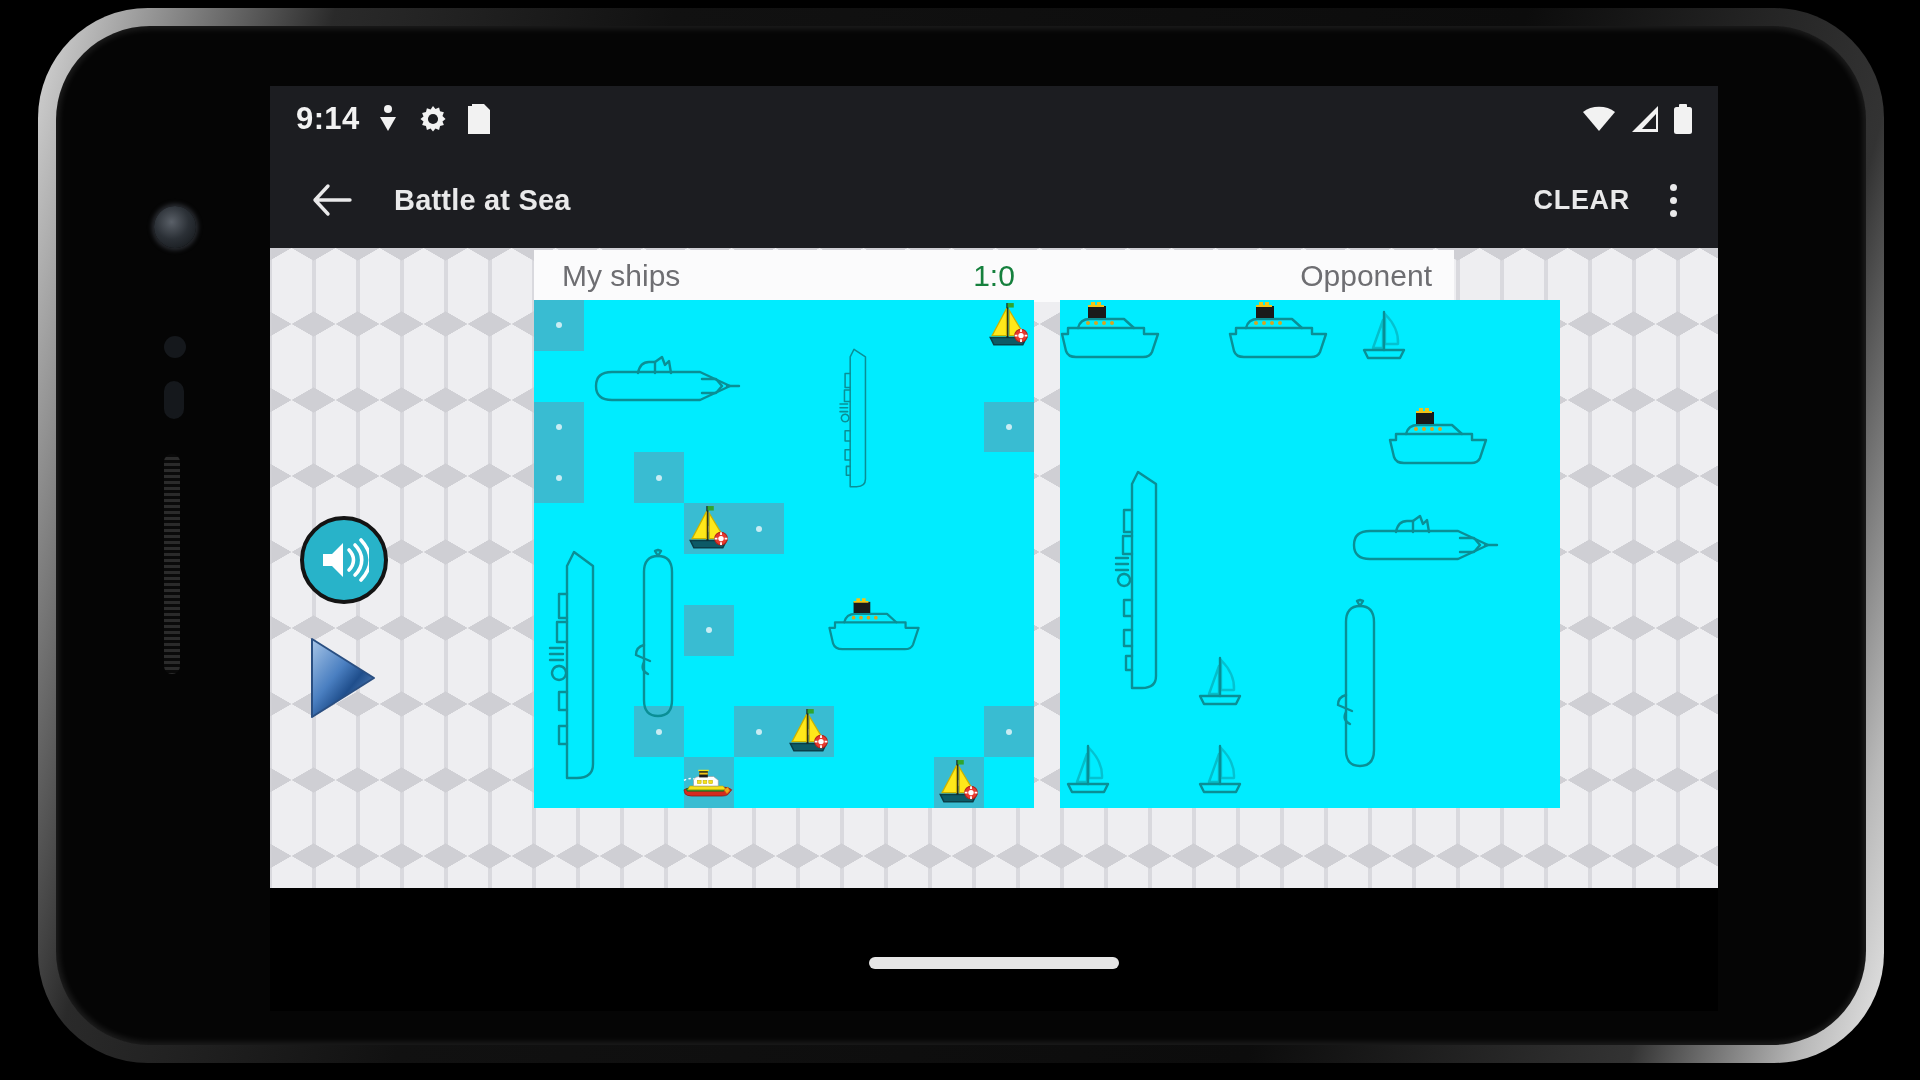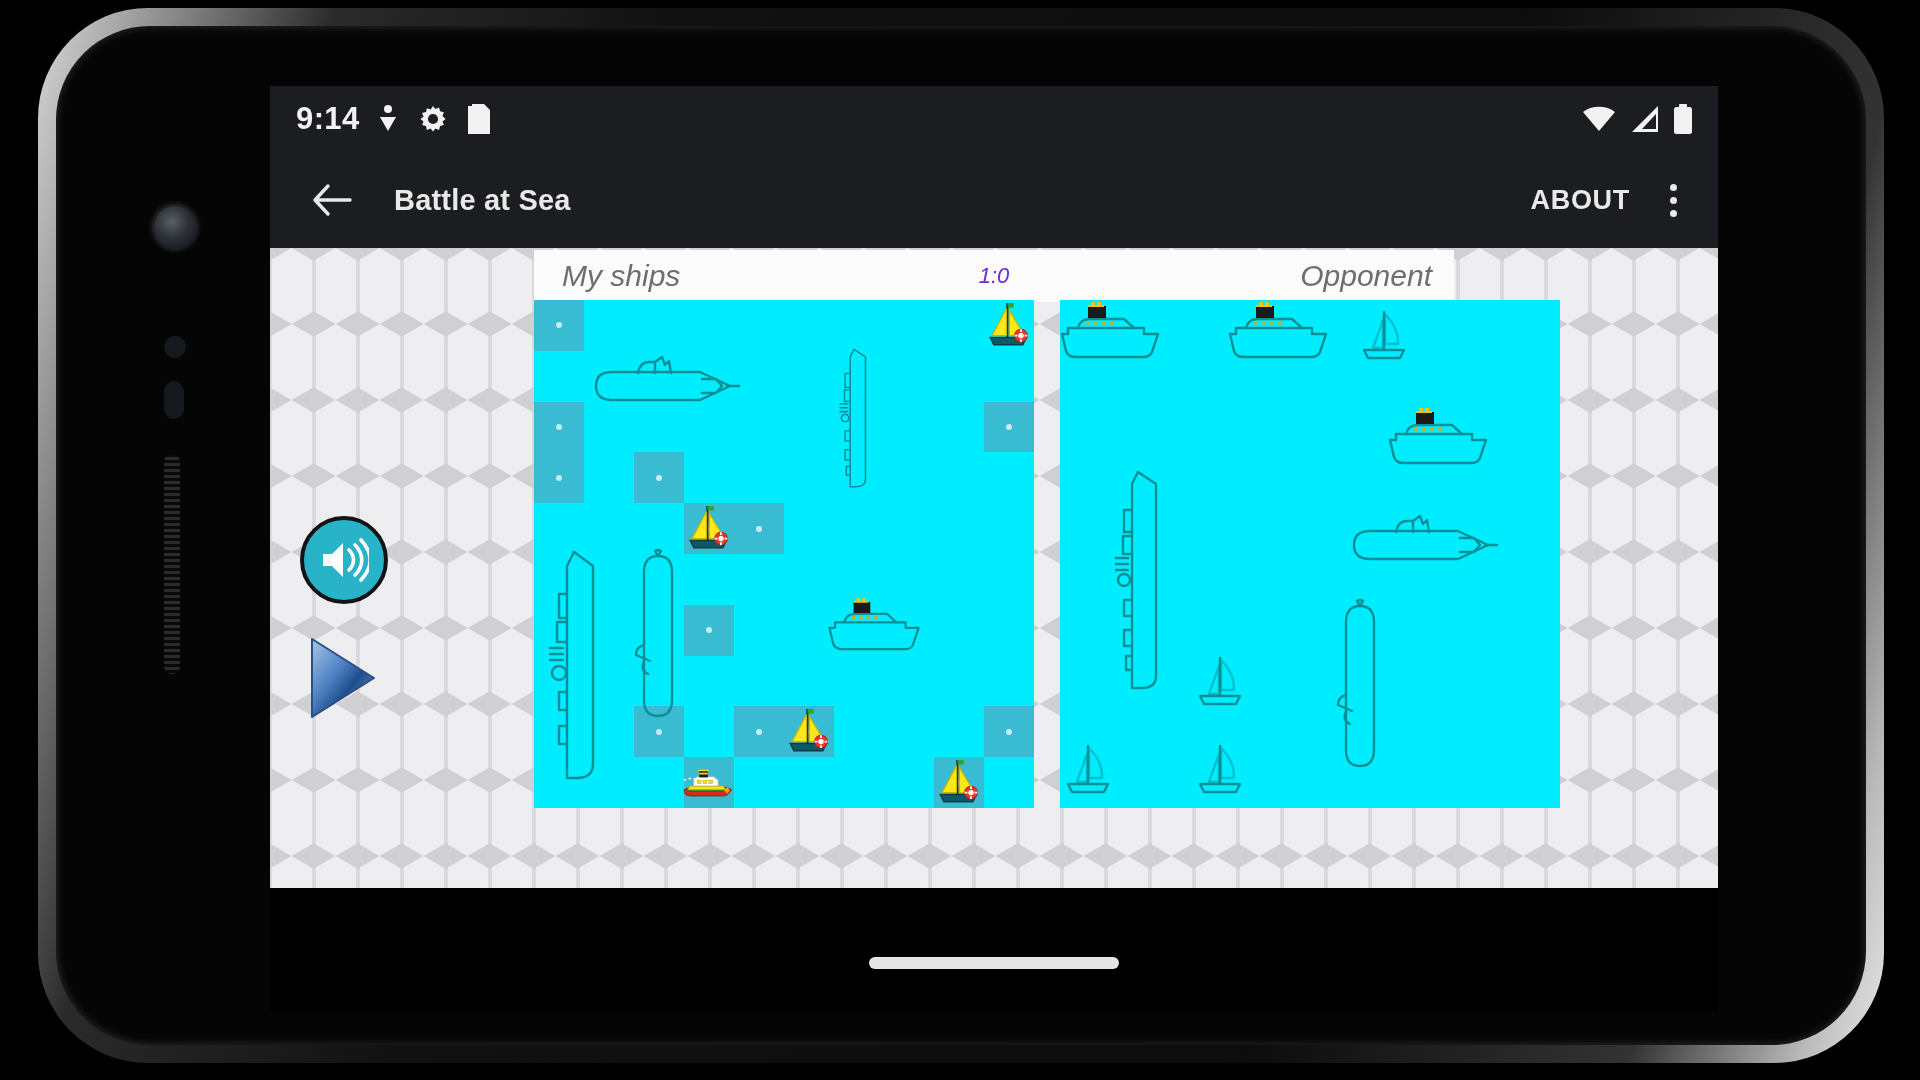--- a/index.html
+++ b/index.html
@@ -62,24 +62,24 @@
       radial-gradient(circle at 50% 50%, rgba(0,0,0,0) 0, rgba(0,0,0,0) 0),
       linear-gradient(150deg,#cfcfd4 12%,transparent 12.5%,transparent 87%,#cfcfd4 87.5%,#cfcfd4),
       linear-gradient(30deg,#cfcfd4 12%,transparent 12.5%,transparent 87%,#cfcfd4 87.5%,#cfcfd4),
       linear-gradient(90deg,#d9d9de 4%,transparent 4.5%,transparent 95.5%,#d9d9de 96%);
     background-size:44px 76px;
     background-position:0 0,0 0,0 0;
   }
 
   
   .scorebar{position:absolute;left:264px;top:2px;width:920px;height:52px;background:#fbfbfc;
-            display:flex;align-items:center;font-style:italic;}
+            display:flex;align-items:center;}
   .sb-label{color:#6e6e72;font-size:30px;}
   .sb-my{margin-left:28px;}
-  .sb-score{position:absolute;left:50%;transform:translateX(-50%);color:#6d28d9;font-size:22px;}
+  .sb-score{position:absolute;left:50%;transform:translateX(-50%);color:#15803d;font-size:30px;}
   .sb-opp{position:absolute;right:22px;color:#6e6e72;font-size:30px;}
 
   
   .board{position:absolute;background:#00ecff;overflow:hidden;}
   #board-mine{left:264px;top:52px;width:500px;height:508px;}
   #board-opp{left:790px;top:52px;width:500px;height:508px;}
   .cell{position:absolute;box-sizing:border-box;}
   .miss{background:#39bcd2;}
   .miss::after{content:"";position:absolute;left:50%;top:50%;width:6px;height:6px;margin:-3px 0 0 -3px;
                border-radius:50%;background:rgba(255,255,255,.72);}
@@ -145,21 +145,21 @@
         </div>
 
         <div class="appbar">
           <div class="backbtn">
             <svg width="40" height="34" viewBox="0 0 40 34">
               <path d="M16 3 L3 17 L16 31 M3 17 H38" fill="none" stroke="#e9e9ea" stroke-width="3.4" stroke-linecap="round" stroke-linejoin="round"></path>
             </svg>
           </div>
           <div class="app-title">Battle at Sea</div>
           <div class="ab-spacer"></div>
-          <div class="ab-action">ABOUT</div>
+          <div class="ab-action">CLEAR</div>
           <div class="overflow">
             <i></i>
             <i></i>
             <i></i>
           </div>
         </div>
 
         <div class="gamearea">
 
           <div class="scorebar">

